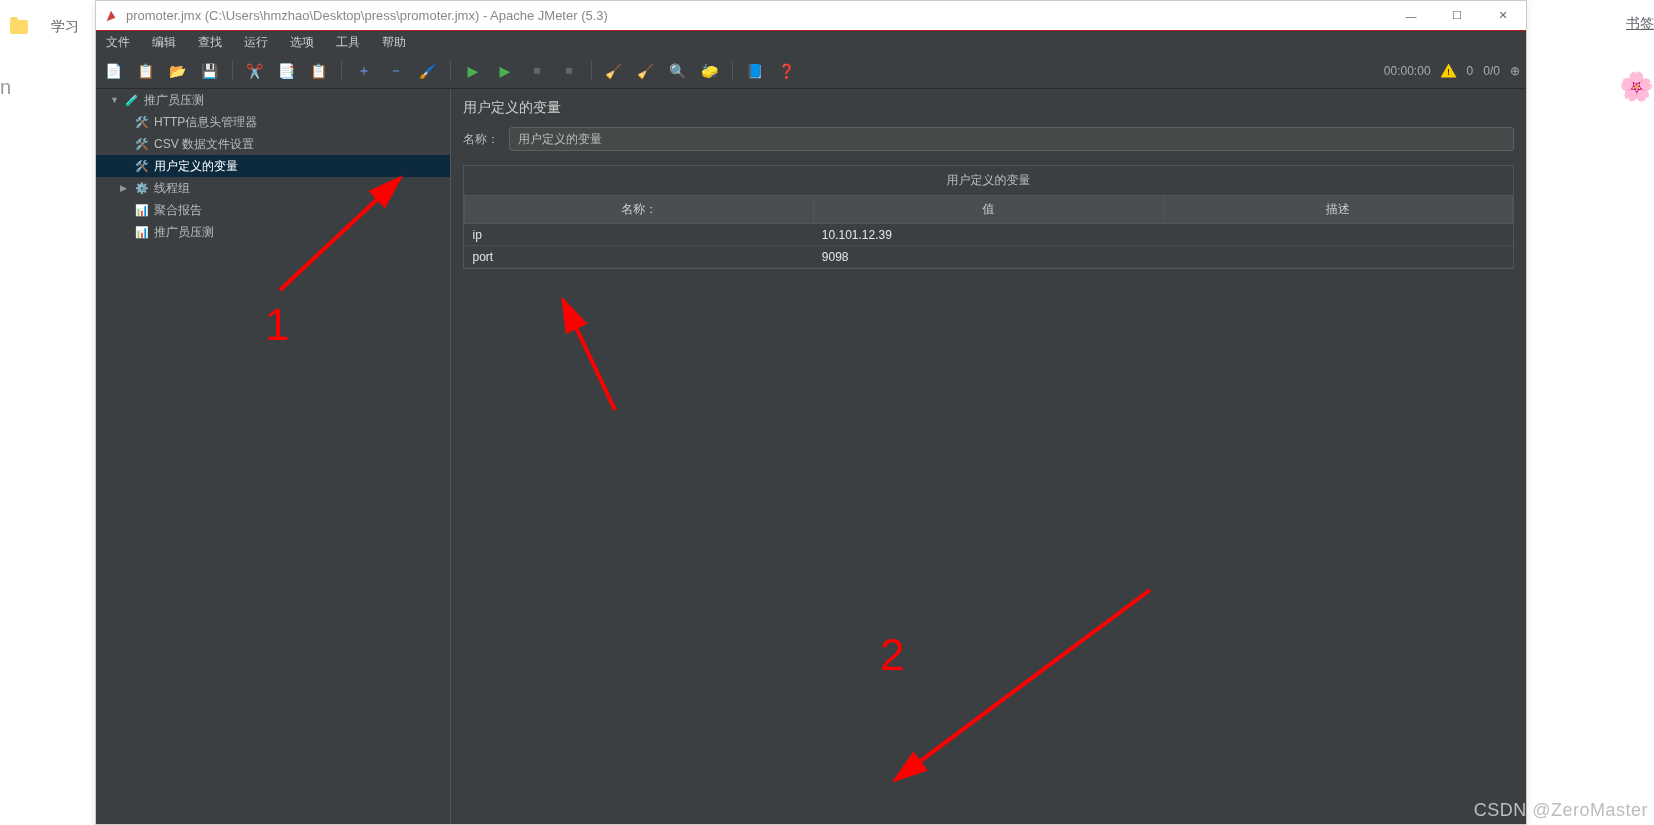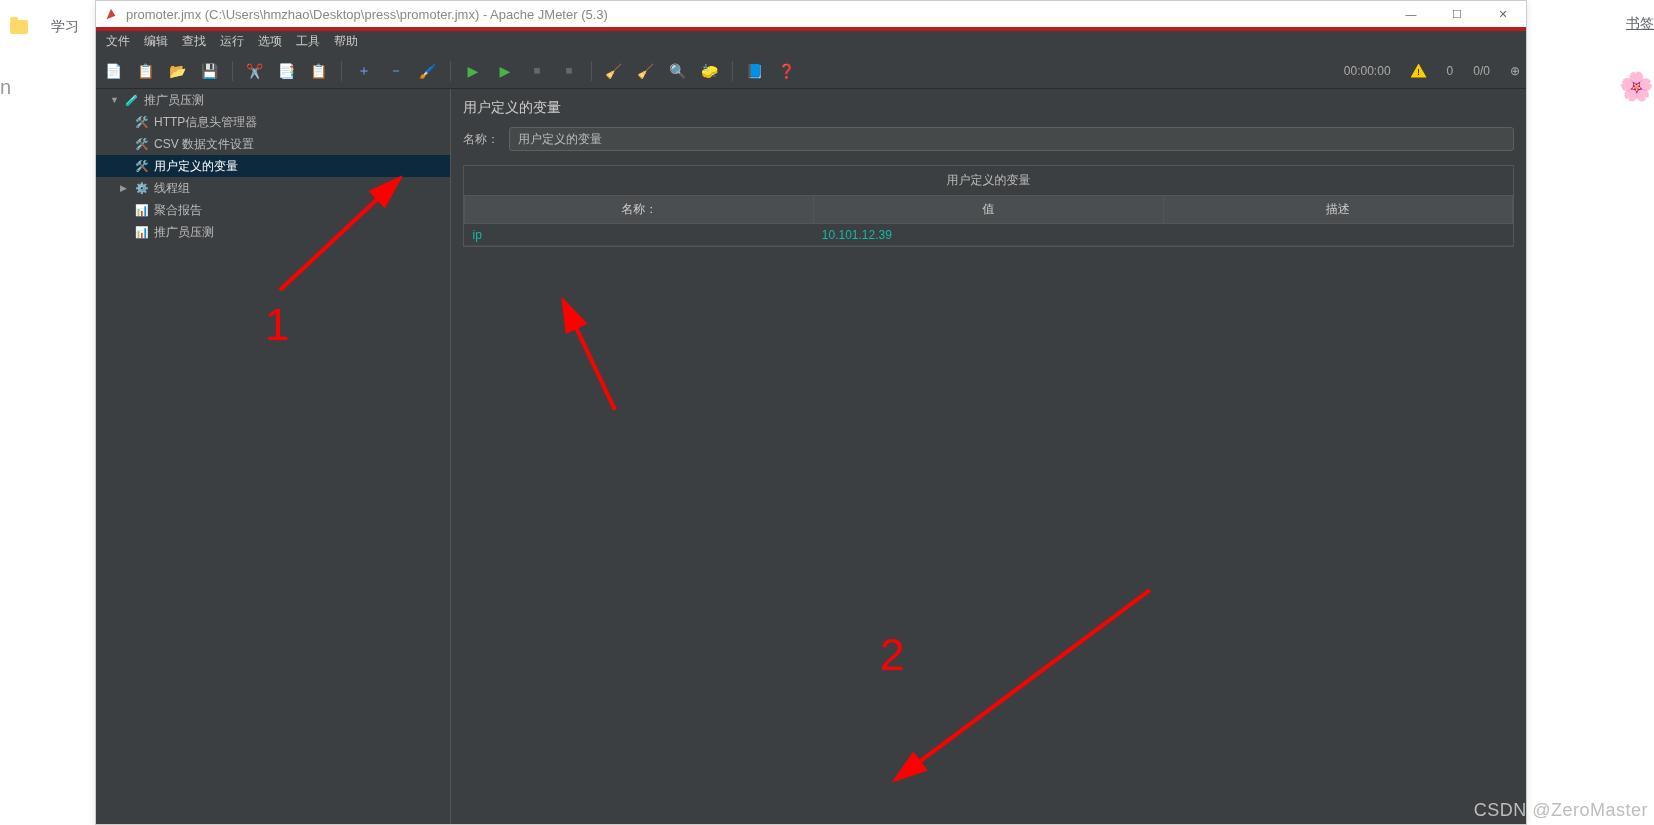--- a/index.html
+++ b/index.html
@@ -10,37 +10,37 @@
     .folder-icon { width: 18px; height: 14px; background: #ffd968; border-radius: 2px; position: relative; }
     .folder-icon::before { content: ""; position: absolute; top: -3px; left: 0; width: 8px; height: 3px; background: #ffd968; border-radius: 2px 2px 0 0; }
     .bookmark-badge { position: absolute; right: 0; top: 15px; font-size: 14px; color: #5f6368; text-decoration: underline; }
     .flower-icon { position: absolute; right: 0; top: 70px; font-size: 28px; }
     .n-text { position: absolute; left: 0; top: 76px; font-size: 20px; color: #999; }
 
     
     .jmeter-window { position: absolute; left: 95px; top: 0; width: 1432px; height: 825px; background: #fff; border: 1px solid #ccc; box-shadow: 0 2px 8px rgba(0,0,0,0.1); }
     
     
-    .titlebar { height: 30px; background: #fff; display: flex; align-items: center; padding-left: 8px; color: #888; font-size: 13px; border-bottom: 4px solid #b91c1c; }
+    .titlebar { height: 30px; background: #fff; display: flex; align-items: center; padding-left: 8px; color: #888; font-size: 13px; border-bottom: 1px solid #b91c1c; }
     .titlebar-icon { width: 14px; height: 14px; margin-right: 8px; }
     .win-controls { margin-left: auto; display: flex; }
     .win-btn { width: 46px; height: 30px; display: flex; align-items: center; justify-content: center; color: #666; font-size: 11px; }
 
     
     .app-body { height: calc(100% - 30px); background: #3c3f41; color: #bbb; display: flex; flex-direction: column; }
     
     
-    .menubar { height: 22px; display: flex; align-items: flex-start; padding: 0 4px; gap: 2px; font-size: 12px; color: #ccc; }
+    .menubar { height: 22px; display: flex; align-items: center; padding: 7px 4px; gap: 10px; font-size: 12px; color: #ccc; }
     .menubar span { padding: 2px 6px; }
 
     
     .toolbar { height: 36px; background: #3c3f41; display: flex; align-items: center; padding: 0 6px; gap: 8px; border-bottom: 1px solid #2b2b2b; }
     .tb-btn { width: 24px; height: 24px; display: flex; align-items: center; justify-content: center; font-size: 14px; cursor: default; }
     .tb-sep { width: 1px; height: 20px; background: #555; margin: 0 2px; }
-    .tb-right { margin-left: auto; display: flex; align-items: flex-start; gap: 20px; font-size: 12px; color: #aaa; }
+    .tb-right { margin-left: auto; display: flex; align-items: flex-start; gap: 10px; font-size: 12px; color: #aaa; }
     .tb-warn { width: 16px; height: 14px; background: #ffcc00; clip-path: polygon(50% 0, 100% 100%, 0 100%); display: inline-flex; align-items: flex-end; justify-content: center; font-size: 9px; color: #000; padding-bottom: 1px; }
 
     
     .main { flex: 1; display: flex; min-height: 0; }
     
     
     .tree { width: 355px; background: #3c3f41; font-size: 12px; color: #bbb; border-right: 1px solid #555; }
     .tree-row { display: flex; align-items: center; height: 22px; padding-left: 6px; gap: 4px; }
     .tree-row.sel { background: #0d293e; color: #fff; }
     .tree-arrow { width: 10px; color: #999; font-size: 9px; }
@@ -53,21 +53,21 @@
     .page-title { font-size: 14px; color: #ccc; margin-bottom: 10px; }
     .field-row { display: flex; align-items: center; margin-bottom: 14px; font-size: 12px; gap: 10px; }
     .field-label { width: 36px; text-align: right; color: #bbb; }
     .field-input { flex: 1; height: 24px; background: #45494a; border: 1px solid #5e6060; border-radius: 3px; color: #bbb; padding: 0 8px; font-size: 12px; }
     
     
     .table-wrap { border: 1px solid #555; }
     .table-title { text-align: center; font-size: 12px; color: #bbb; padding: 6px 0; }
     .table { width: 100%; border-collapse: collapse; font-size: 12px; }
     .table th { background: #4b4e50; color: #ccc; font-weight: normal; padding: 5px 8px; border: 1px solid #555; text-align: center; }
-    .table td { padding: 0 8px; border-bottom: 1px solid #4a4a4a; color: #14b8a6; height: 22px; }
+    .table td { padding: 0 8px; border-bottom: 1px solid #4a4a4a; color: #e5e5e5; height: 22px; }
     .table th:nth-child(1), .table td:nth-child(1) { width: 33%; }
     .table th:nth-child(2), .table td:nth-child(2) { width: 33%; }
     .table th:nth-child(3), .table td:nth-child(3) { width: 33%; }
 
     
     .btn-row { position: absolute; bottom: 0; left: 0; right: 0; height: 36px; display: flex; justify-content: center; align-items: flex-end; gap: 8px; padding-bottom: 0; }
     .btn { background: #4c5052; border: 1px solid #5e6060; border-radius: 3px 3px 0 0; color: #bbb; font-size: 12px; padding: 4px 14px; height: 22px; display: flex; align-items: center; }
 
     
     .anno-arrow { position: absolute; z-index: 1000; pointer-events: none; }
@@ -199,20 +199,25 @@
                 <th>值</th>
                 <th>描述</th>
               </tr>
             </thead>
             <tbody>
               <tr>
                 <td>ip</td>
                 <td>10.101.12.39</td>
                 <td></td>
               </tr>
+              <tr>
+                <td>port</td>
+                <td>9098</td>
+                <td></td>
+              </tr>
             </tbody>
           </table>
         </div>
 
       </div>
     </div>
   </div>
 </div>
 
 <svg class="anno-arrow" style="left:240px; top:160px; width:170px; height:140px;">

